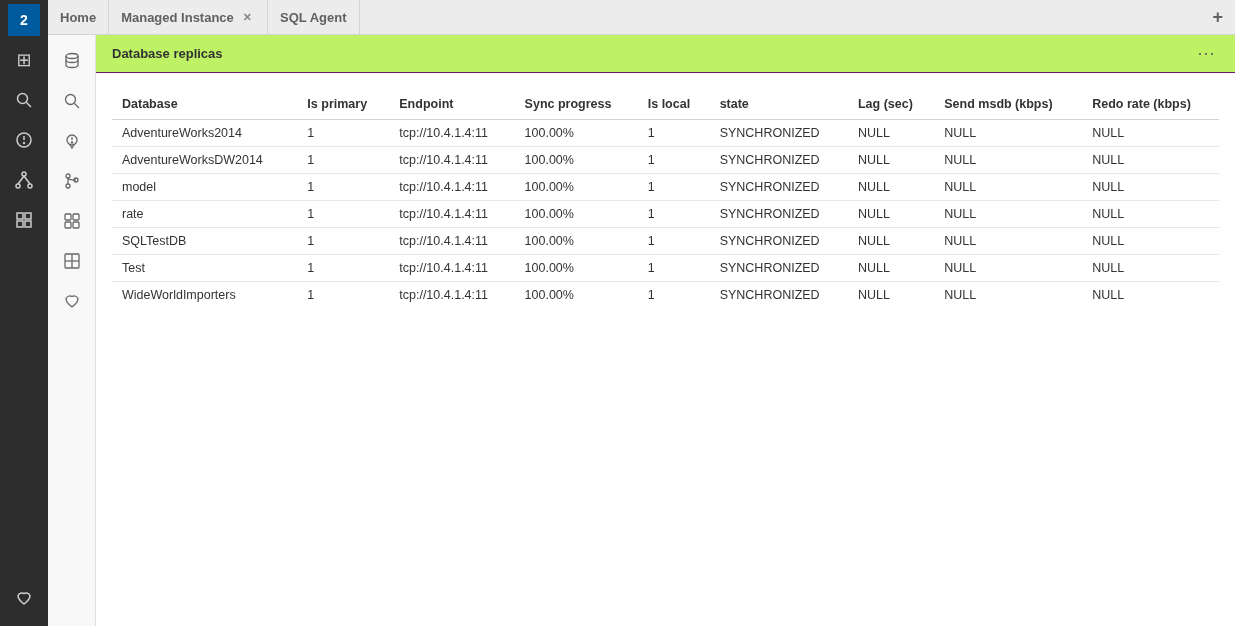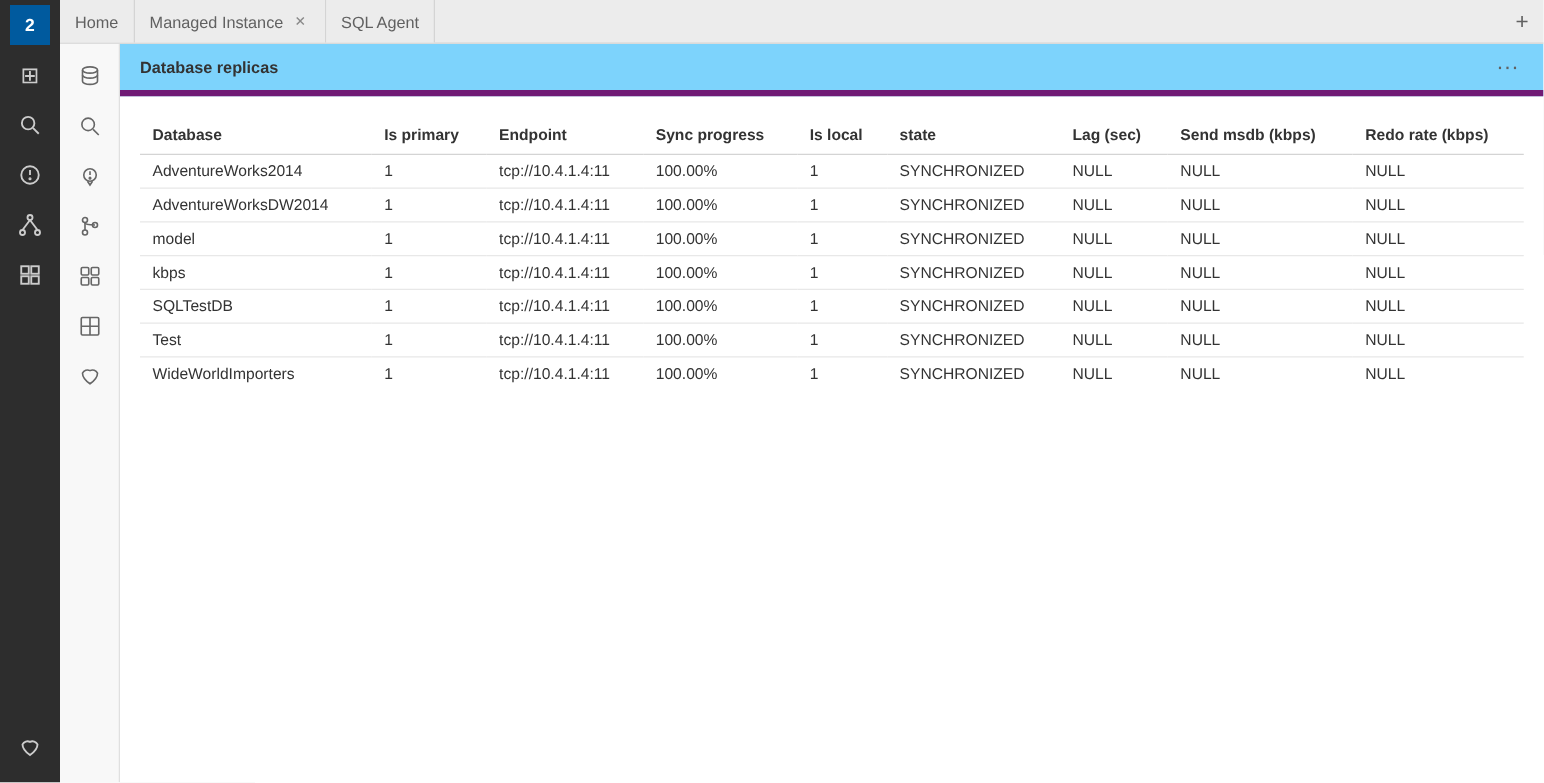--- a/index.html
+++ b/index.html
@@ -48,20 +48,21 @@
     }
 
     
     .tab-bar {
       display: flex;
       align-items: stretch;
       background: #ececec;
       border-bottom: 1px solid #d4d4d4;
       min-height: 35px;
       flex-shrink: 0;
+      font-weight: bold;
     }
     .tab {
       display: flex;
       align-items: center;
       padding: 0 12px;
       cursor: pointer;
       font-size: 13px;
       color: #616161;
       border-right: 1px solid #d4d4d4;
       white-space: nowrap;
@@ -130,22 +131,22 @@
       overflow: hidden;
       padding: 0;
     }
 
     
     .section-header {
       display: flex;
       align-items: center;
       justify-content: space-between;
       padding: 8px 16px;
-      background: #7dd3fc;
-      border-bottom: 5px solid #701a75;
+      background: #bef264;
+      border-bottom: 1px solid #701a75;
       flex-shrink: 0;
     }
     .section-title {
       font-size: 13px;
       font-weight: 600;
       color: #333;
     }
     .more-button {
       font-size: 18px;
       color: #616161;
@@ -350,21 +351,21 @@
                 <td>1</td>
                 <td>tcp://10.4.1.4:11</td>
                 <td>100.00%</td>
                 <td>1</td>
                 <td>SYNCHRONIZED</td>
                 <td>NULL</td>
                 <td>NULL</td>
                 <td>NULL</td>
               </tr>
               <tr>
-                <td>kbps</td>
+                <td>rate</td>
                 <td>1</td>
                 <td>tcp://10.4.1.4:11</td>
                 <td>100.00%</td>
                 <td>1</td>
                 <td>SYNCHRONIZED</td>
                 <td>NULL</td>
                 <td>NULL</td>
                 <td>NULL</td>
               </tr>
               <tr>

